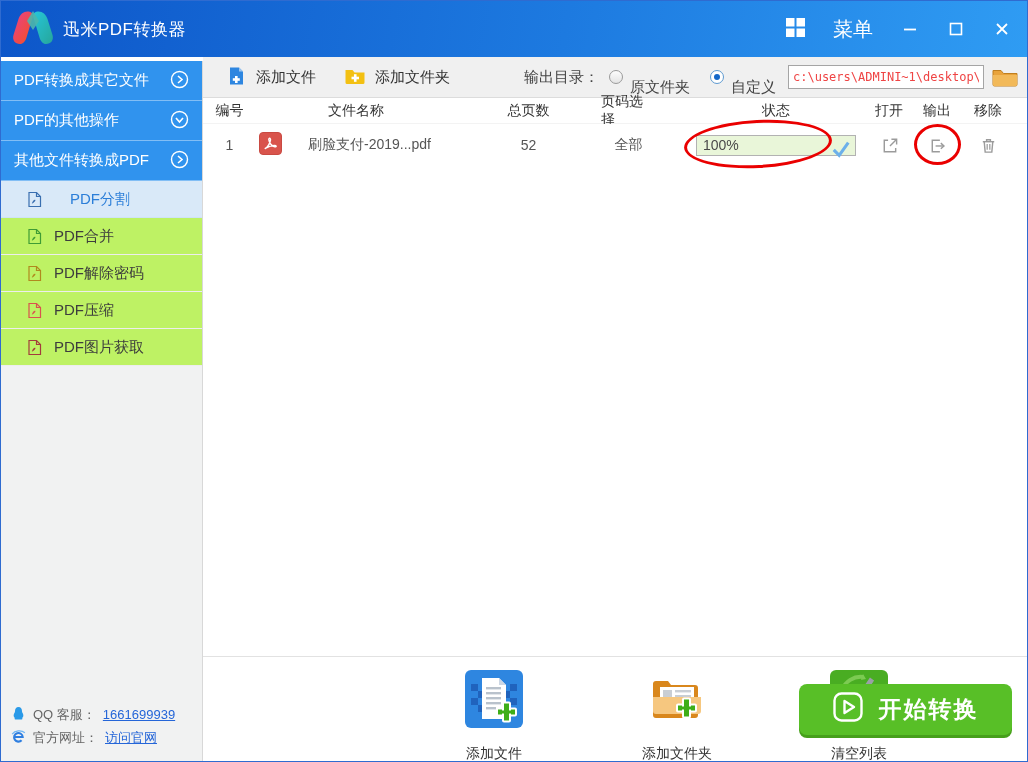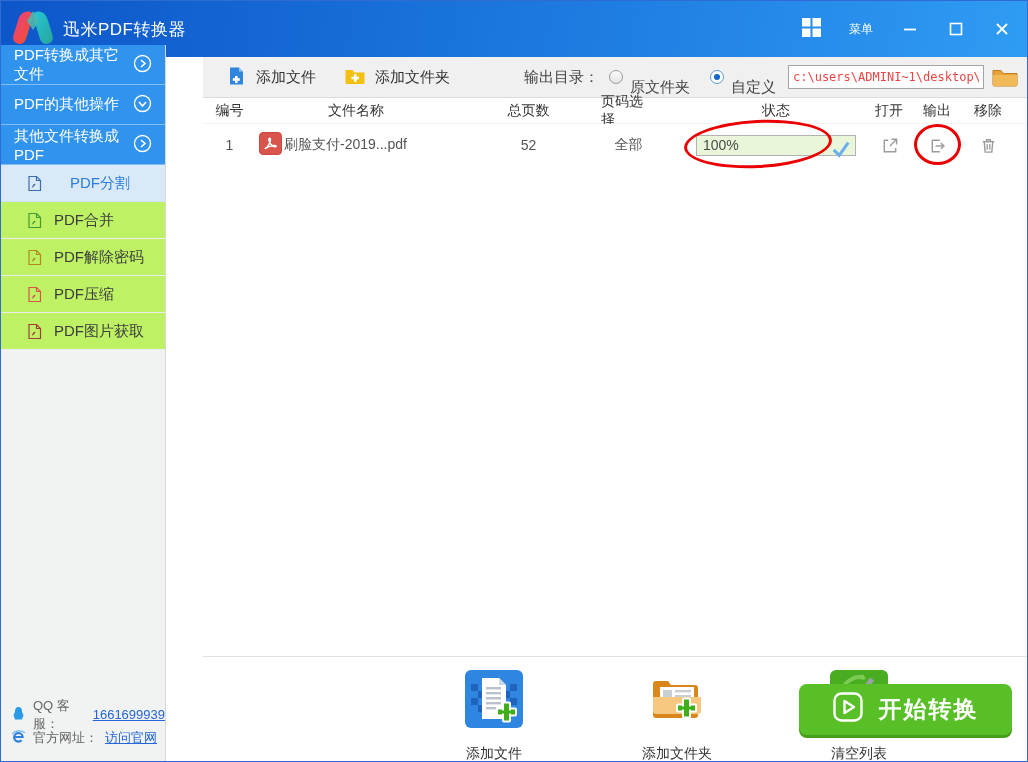--- a/index.html
+++ b/index.html
@@ -13,25 +13,25 @@
   
   .titlebar {
     position: absolute; left:0; top:0; right:0; height:56px;
     background: linear-gradient(100deg, #0d56c9 0%, #1d7ae0 55%, #2f9cf3 100%);
     display:flex; align-items:center; color:#fff;
   }
   .tb-left { display:flex; align-items:center; padding-left:8px; gap:6px; }
   .app-title { font-size:17px; letter-spacing:.5px; }
   .tb-right { margin-left:auto; display:flex; align-items:center; gap:28px; padding-right:16px; }
   .menu-group { display:flex; align-items:center; gap:9px; cursor:pointer; }
-  .menu-label { font-size:12px;margin-left:19px; }
+  .menu-label { font-size:20px;margin-left:19px; }
   .win-btn { width:18px; height:18px; display:flex; align-items:center; justify-content:center; cursor:pointer; }
   
   .sidebar {
-    position:absolute; left:0; top:44px; bottom:0; width:165px;
+    position:absolute; left:0; top:60px; bottom:0; width:202px;
     background:#f1f2f2; border-right:1px solid #d8d8d8;
   }
   .cat {
     height:40px; display:flex; align-items:center; justify-content:space-between;
     padding:0 13px; background:#3093ee; color:#fff; font-size:15px;
     border-bottom:1px solid rgba(255,255,255,.4); cursor:pointer;
   }
   .sub {
     height:37px; display:flex; align-items:center; gap:12px; padding-left:26px;
     background:#bef264; border-bottom:1px solid #ededed; font-size:15px; color:#3d3d3d; cursor:pointer;
@@ -68,21 +68,21 @@
     display:flex; align-items:center; font-size:14px; color:#333; border-bottom:1px solid #f3f3f3;
   }
   .frow {
     position:absolute; left:202px; right:0; top:123px; height:42px; background:#fff;
     display:flex; align-items:center; font-size:14px; color:#555;
   }
   .c-no{width:53px} .c-name{width:200px} .c-pages{width:145px} .c-range{width:55px}
   .c-sp1{width:35px} .c-status{width:170px} .c-sp2{width:5px}
   .c-open{width:46px} .c-out{width:50px} .c-rem{width:52px}
   .cell { display:flex; align-items:center; justify-content:center; }
-  .cell.left { justify-content:flex-start; padding-left:3px; gap:2px; }
+  .cell.left { justify-content:flex-start; padding-left:3px; gap:26px; }
   .progress {
     position:relative; width:160px; height:21px; border:1px solid #b2b2b2; background:#e9f6d9;
     display:flex; align-items:center; padding-left:6px; font-size:14px; color:#4a4a4a;
   }
   .progress svg { position:absolute; right:4px; top:3px; }
   .rowicon { cursor:pointer; display:flex; }
   
   .anno { position:absolute; border:3px solid #ea0000; border-radius:50%; pointer-events:none; }
   .anno1 { left:683px; top:119px; width:148px; height:48px; transform:rotate(-3deg); }
   .anno2 { left:913px; top:123px; width:47px; height:41px; }

